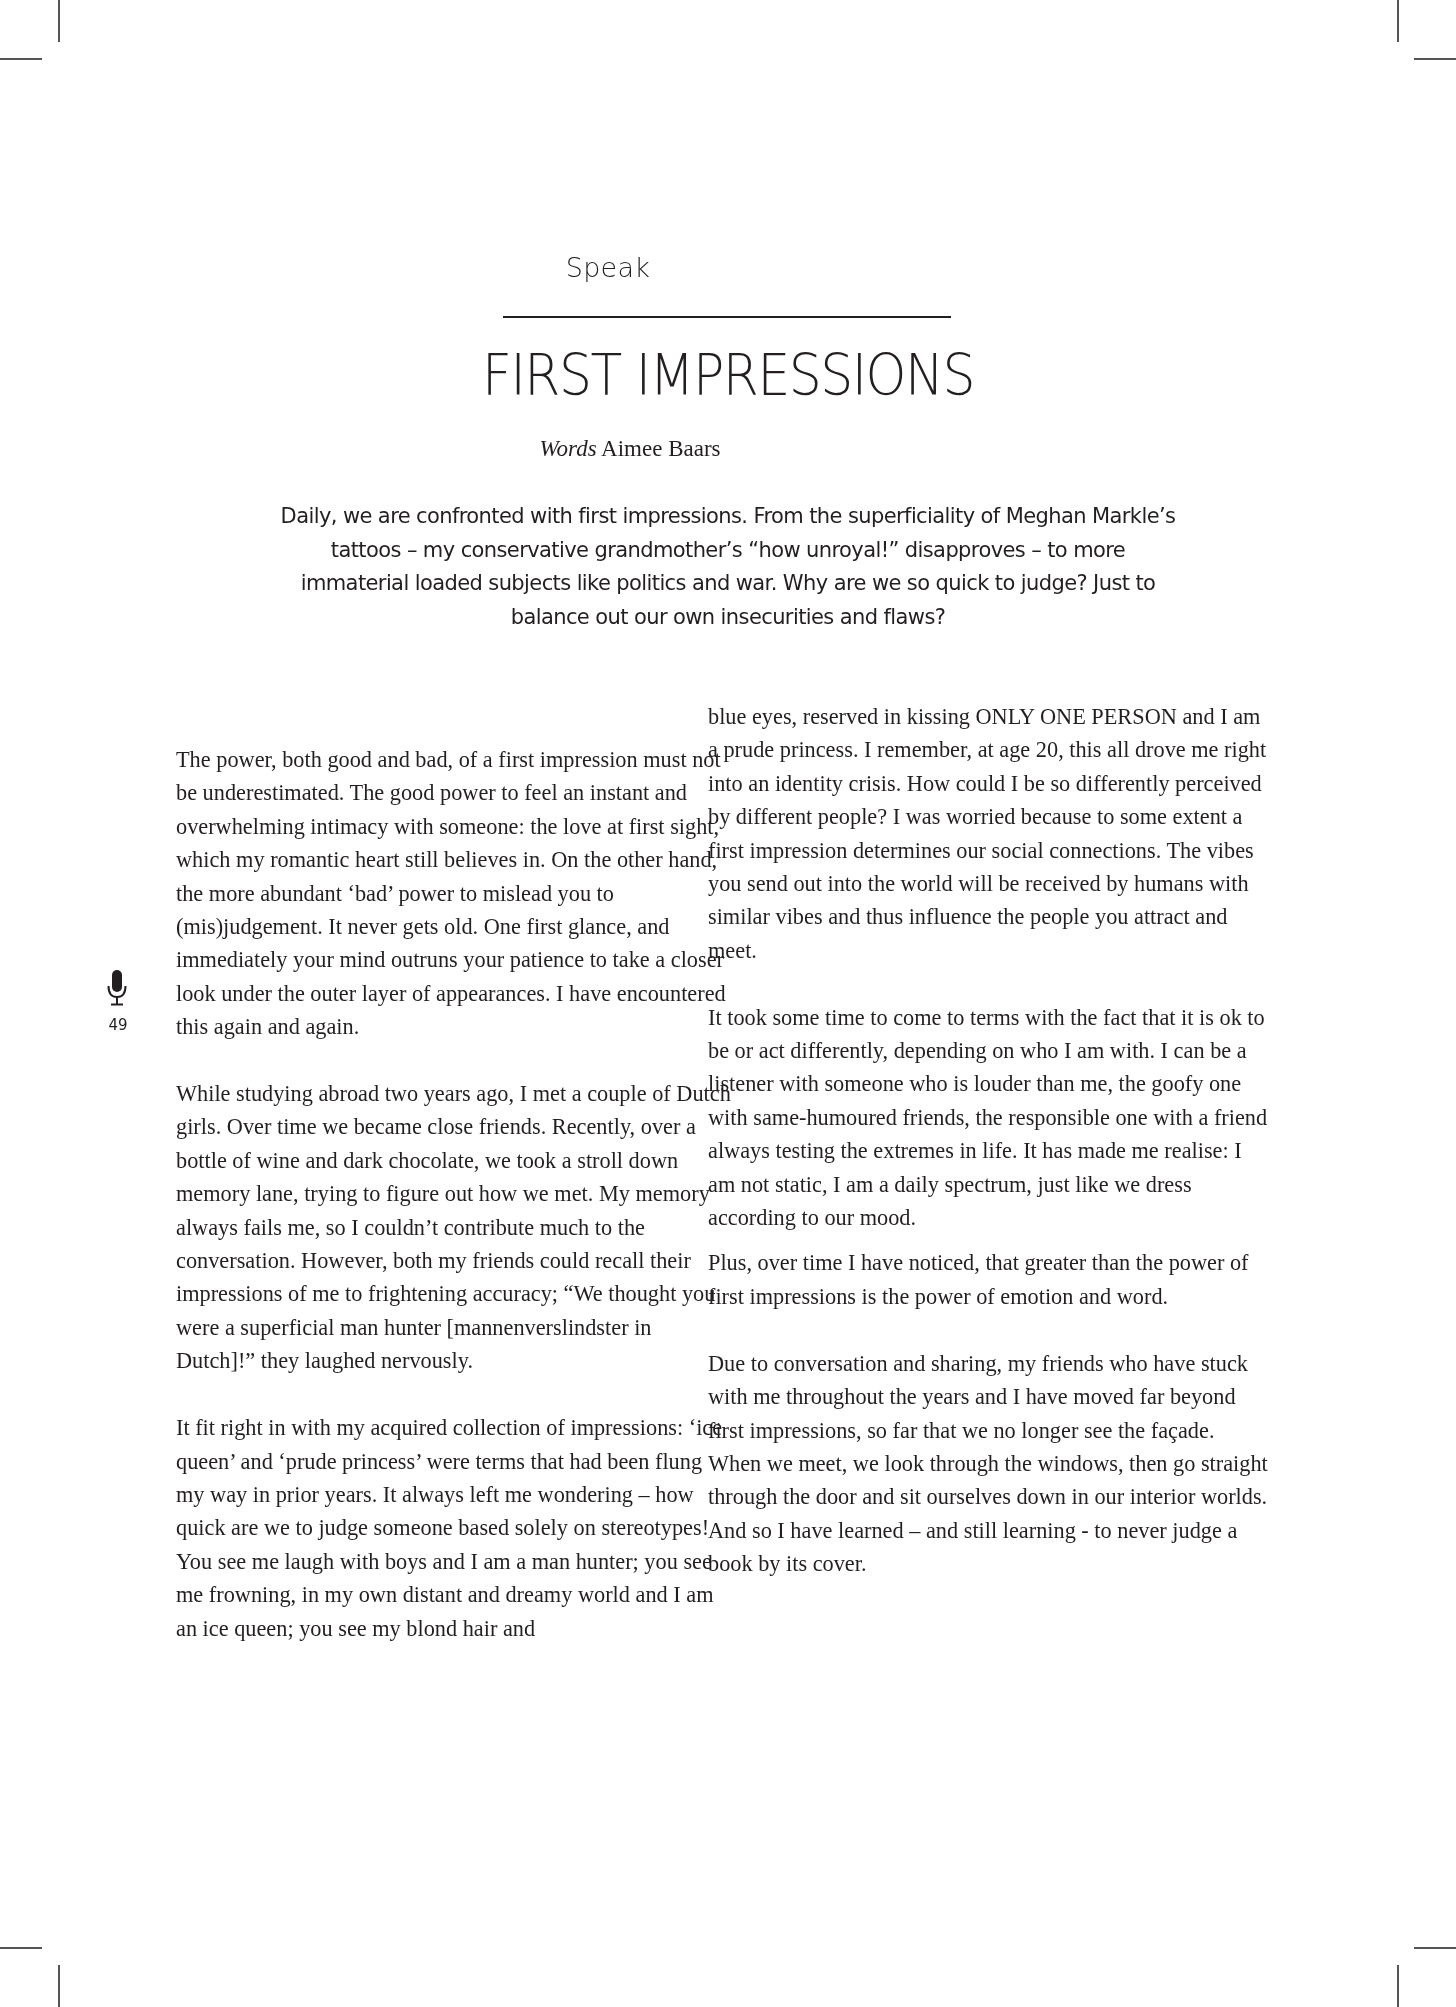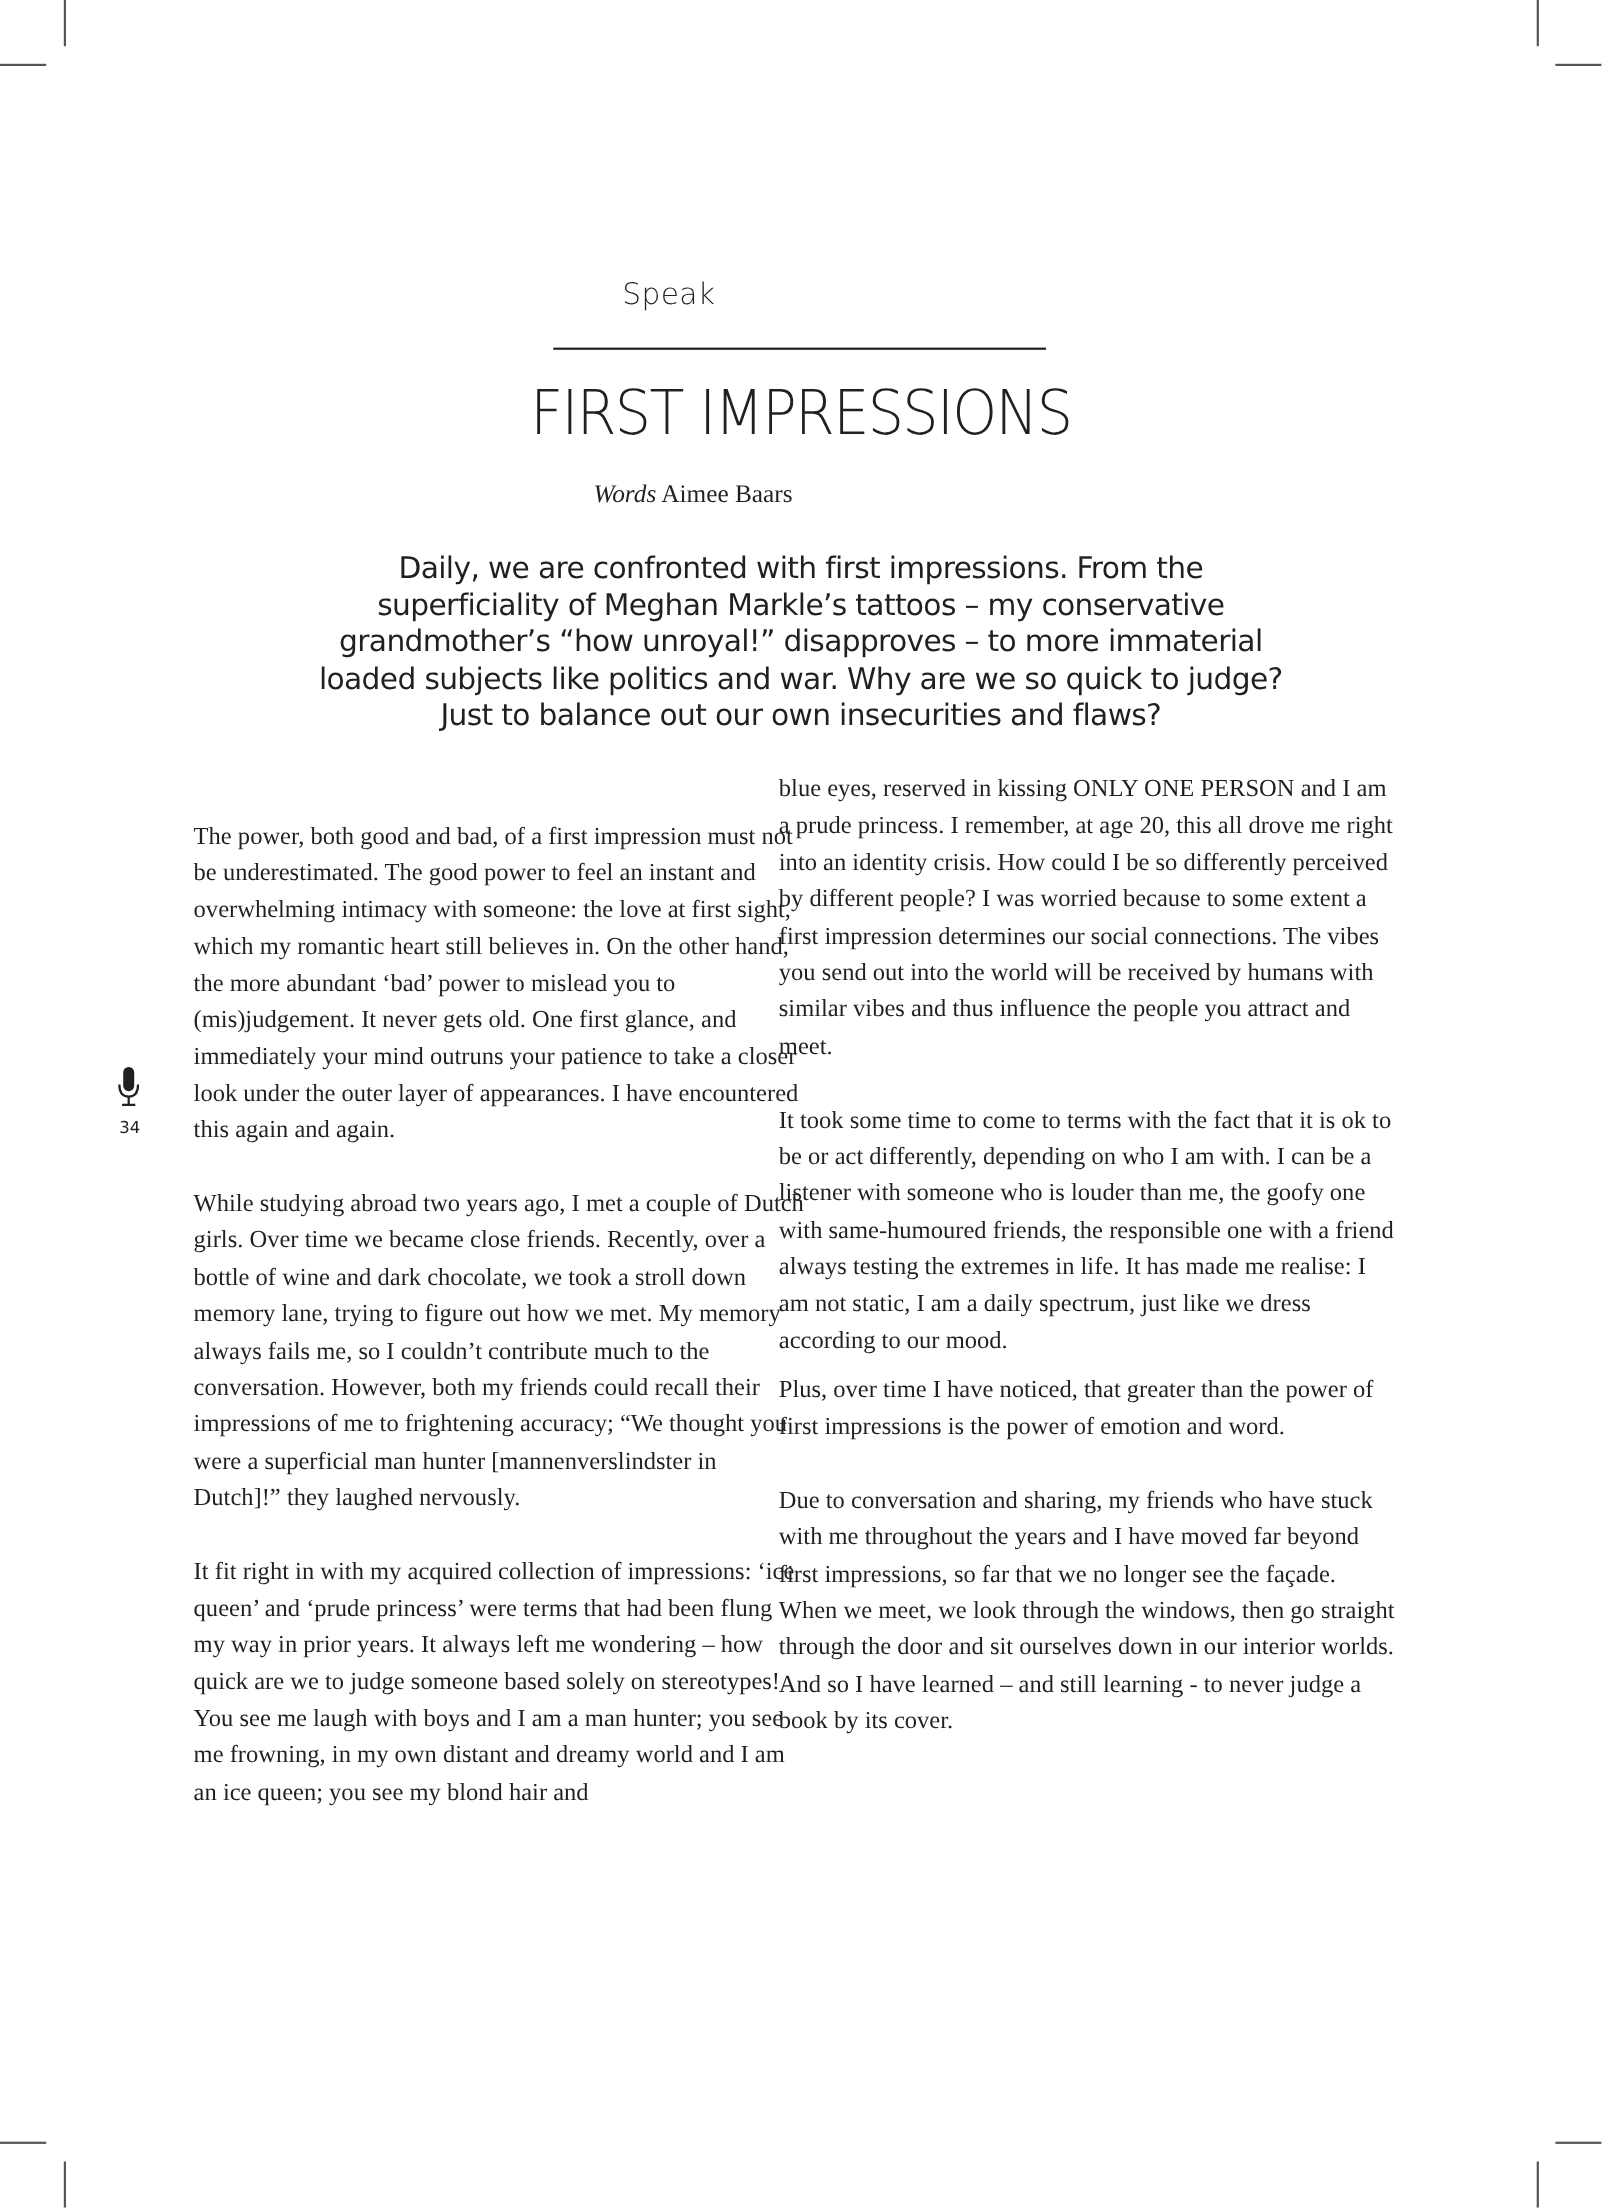--- a/index.html
+++ b/index.html
@@ -24,21 +24,21 @@
     }
     .byline {
       position: absolute; top: 436px; left: 0; width: 1260px; text-align: center;
       font-family: "Liberation Serif", serif; font-size: 23px; color: #231f20;
     }
     .byline i { font-style: italic; }
 
     .standfirst {
       position: absolute; top: 500px; left: 280px; width: 896px;
       text-align: center; font-family: "DejaVu Sans", sans-serif;
-      font-size: 27px; line-height: 33.5px; color: #231f20; letter-spacing: -0.6px;
+      font-size: 21px; line-height: 33.5px; color: #231f20; letter-spacing: -0.6px;
     }
 
     .col {
       position: absolute; top: 700px; width: 560px;
       font-family: "Liberation Serif", serif; font-size: 22.3px; line-height: 33.4px; color: #231f20;
     }
     .col.left { left: 176px; margin-top: 43px; }
     .col.right { left: 708px; }
     .col p { margin: 0 0 33.4px 0; }
     .col p.tight { margin-bottom: 12px; }
@@ -72,21 +72,21 @@
 </div>
 
 <div class="standfirst">Daily, we are confronted with first impressions. From the superficiality of Meghan Markle’s tattoos – my conservative grandmother’s “how unroyal!” disapproves – to more immaterial loaded subjects like politics and war. Why are we so quick to judge? Just to balance out our own insecurities and flaws?</div>
 
 <svg class="mic" viewBox="0 0 22 36">
   <rect x="6" y="0" width="10" height="22" rx="5" ry="5" fill="#231f20"></rect>
   <path d="M2.5 16 Q2.5 27 11 27 Q19.5 27 19.5 16" fill="none" stroke="#231f20" stroke-width="2"></path>
   <line x1="11" y1="27" x2="11" y2="34" stroke="#231f20" stroke-width="2"></line>
   <line x1="5" y1="34.5" x2="17" y2="34.5" stroke="#231f20" stroke-width="2"></line>
 </svg>
-<div class="page-num">34</div>
+<div class="page-num">49</div>
 
 <div class="col left">
   <p>The power, both good and bad, of a first impression must not be underestimated. The good power to feel an instant and overwhelming intimacy with someone: the love at first sight, which my romantic heart still believes in. On the other hand, the more abundant ‘bad’ power to mislead you to (mis)judgement. It never gets old. One first glance, and immediately your mind outruns your patience to take a closer look under the outer layer of appearances. I have encountered this again and again.</p>
   <p>While studying abroad two years ago, I met a couple of Dutch girls. Over time we became close friends. Recently, over a bottle of wine and dark chocolate, we took a stroll down memory lane, trying to figure out how we met. My memory always fails me, so I couldn’t contribute much to the conversation. However, both my friends could recall their impressions of me to frightening accuracy; “We thought you were a superficial man hunter [mannenverslindster in Dutch]!” they laughed nervously.</p>
   <p>It fit right in with my acquired collection of impressions: ‘ice queen’ and ‘prude princess’ were terms that had been flung my way in prior years. It always left me wondering – how quick are we to judge someone based solely on stereotypes! You see me laugh with boys and I am a man hunter; you see me frowning, in my own distant and dreamy world and I am an ice queen; you see my blond hair and</p>
 </div>
 
 <div class="col right">
   <p>blue eyes, reserved in kissing ONLY ONE PERSON and I am a prude princess. I remember, at age 20, this all drove me right into an identity crisis. How could I be so differently perceived by different people? I was worried because to some extent a first impression determines our social connections. The vibes you send out into the world will be received by humans with similar vibes and thus influence the people you attract and meet.</p>
   <p class="tight">It took some time to come to terms with the fact that it is ok to be or act differently, depending on who I am with. I can be a listener with someone who is louder than me, the goofy one with same-humoured friends, the responsible one with a friend always testing the extremes in life. It has made me realise: I am not static, I am a daily spectrum, just like we dress according to our mood.</p>

